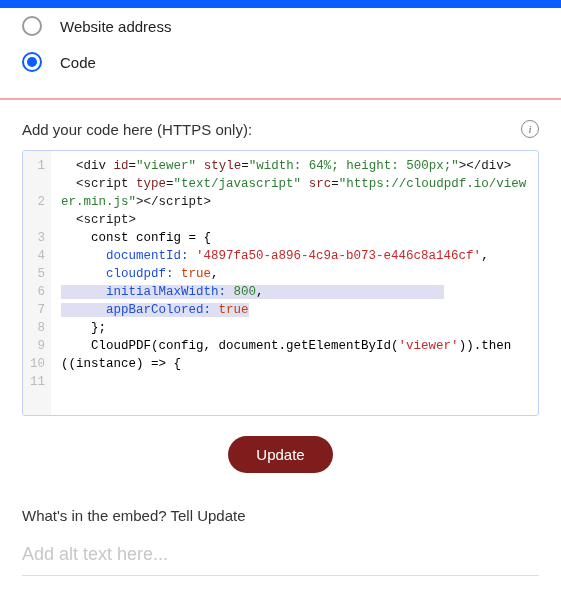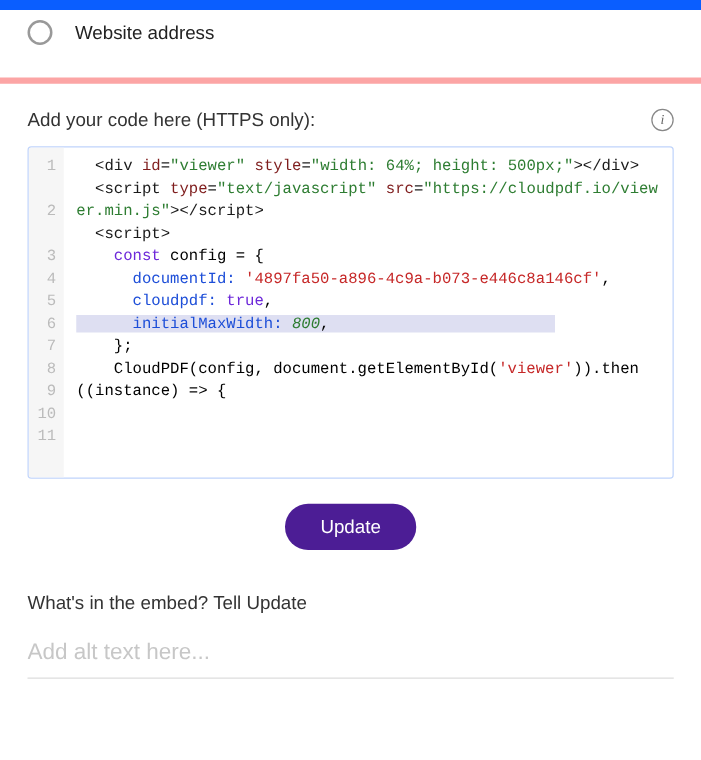--- a/index.html
+++ b/index.html
@@ -39,21 +39,21 @@
       border: none;
       cursor: pointer;
       padding: 2px;
       display: flex;
       align-items: center;
       justify-content: center;
       color: #333;
     }
     .radio-group {
       padding: 0 22px 18px 22px;
-      border-bottom: 5px solid #fca5a5;
+      border-bottom: 2px solid #fca5a5;
     }
     .radio-row {
       display: flex;
       align-items: center;
       gap: 18px;
       padding: 8px 0;
       cursor: pointer;
     }
     .radio-outer {
       width: 20px; height: 20px;
@@ -128,29 +128,29 @@
     .code-lines pre {
       font-family: inherit;
       white-space: pre-wrap;
       word-break: break-all;
     }
     .hl { background: #dedff2; }
     .tag { color: #1a1a1a; }
     .attr-name { color: #7f1d1d; }
     .attr-eq { color: #1a1a1a; }
     .attr-val { color: #2e7d32; }
-    .kw { color: #6d28d9; }
+    .kw { color: #000000; }
     .str { color: #c62828; }
-    .num { color: #2e7d32; font-style: italic; }
-    .bool { color: #6d28d9; }
+    .num { color: #2e7d32; }
+    .bool { color: #c2410c; }
     .prop { color: #1d4ed8; }
     .btn-primary {
       display: block;
       margin: 20px auto 10px auto;
-      background: #4c1d95;
+      background: #7f1d1d;
       color: #fff;
       border: none;
       border-radius: 24px;
       padding: 10px 28px;
       font-size: 15px;
       font-weight: 500;
       cursor: pointer;
     }
     .alt-section {
       padding: 24px 22px 10px 22px;
@@ -176,20 +176,26 @@
 
 <div class="top-bar"></div>
 
 <div class="modal">
 
 
   <div class="radio-group">
     <div class="radio-row">
       <span class="radio-outer unselected"></span>
       <span class="radio-label">Website address</span>
+    </div>
+    <div class="radio-row">
+      <span class="radio-outer">
+          <span class="radio-inner"></span>
+        </span>
+      <span class="radio-label">Code</span>
     </div>
   </div>
 
   <div class="section">
     <div class="row-between">
       <span class="label-text">Add your code here (HTTPS only):</span>
       <span class="info-icon">i</span>
     </div>
 
     <div class="code-editor">
@@ -210,20 +216,21 @@
           <div>&nbsp;</div>
       </div>
       <div class="code-lines">
 <pre><span class="tag">  &lt;div </span><span class="attr-name">id</span><span class="attr-eq">=</span><span class="attr-val">"<span>viewer</span>"</span><span class="tag"> </span><span class="attr-name">style</span><span class="attr-eq">=</span><span class="attr-val">"<span>width: 64%; height: 500px;</span>"</span><span class="tag">&gt;&lt;/div&gt;</span></pre>
 <pre><span class="tag">  &lt;script </span><span class="attr-name">type</span><span class="attr-eq">=</span><span class="attr-val">"<span>text/javascript</span>"</span><span class="tag"> </span><span class="attr-name">src</span><span class="attr-eq">=</span><span class="attr-val">"<span>https://cloudpdf.io/viewer.min.js</span>"</span><span class="tag">&gt;&lt;/script&gt;</span></pre>
 <pre><span class="tag">  &lt;script&gt;</span></pre>
 <pre>    <span class="kw">const</span> config = {</pre>
 <pre>      <span class="prop">documentId:</span> <span class="str">'<span>4897fa50-a896-4c9a-b073-e446c8a146cf</span>'</span>,</pre>
 <pre>      <span class="prop">cloudpdf:</span> <span class="bool">true</span>,</pre>
 <pre><span class="hl">      <span class="prop">initialMaxWidth:</span> <span class="num">800</span>,                        </span></pre>
+<pre><span class="hl">      <span class="prop">appBarColored:</span> <span class="bool">true</span></span></pre>
 <pre>    };</pre>
 <pre>    CloudPDF(config, document.getElementById(<span class="str">'<span>viewer</span>'</span>)).then((instance) =&gt; {</pre>
       </div>
     </div>
 
     <button class="btn-primary">Update</button>
   </div>
 
   <div class="alt-section">
     <div class="alt-heading">What's in the embed? Tell Update</div>

